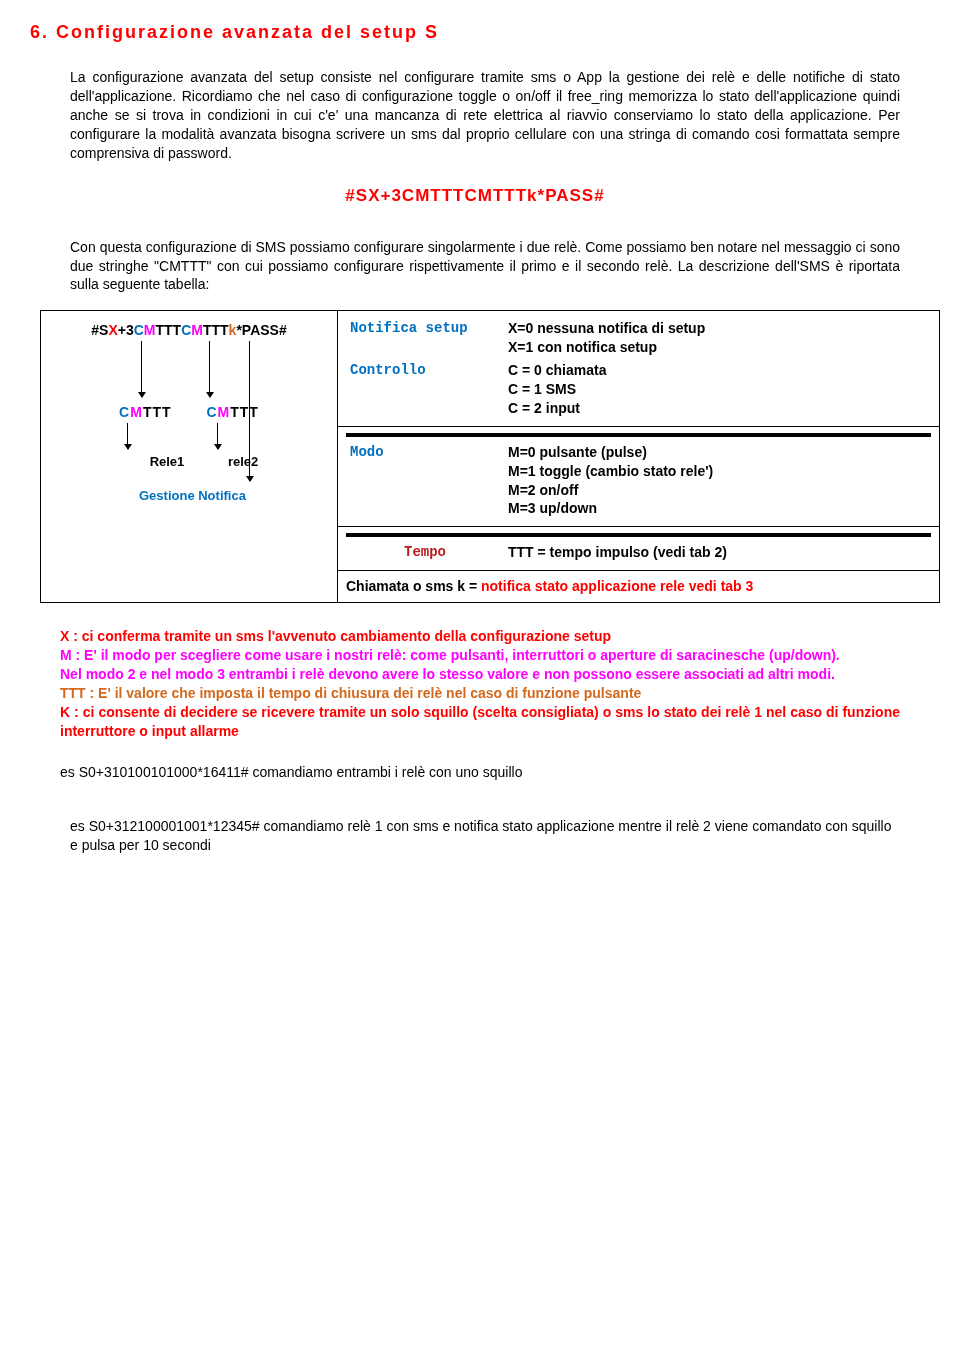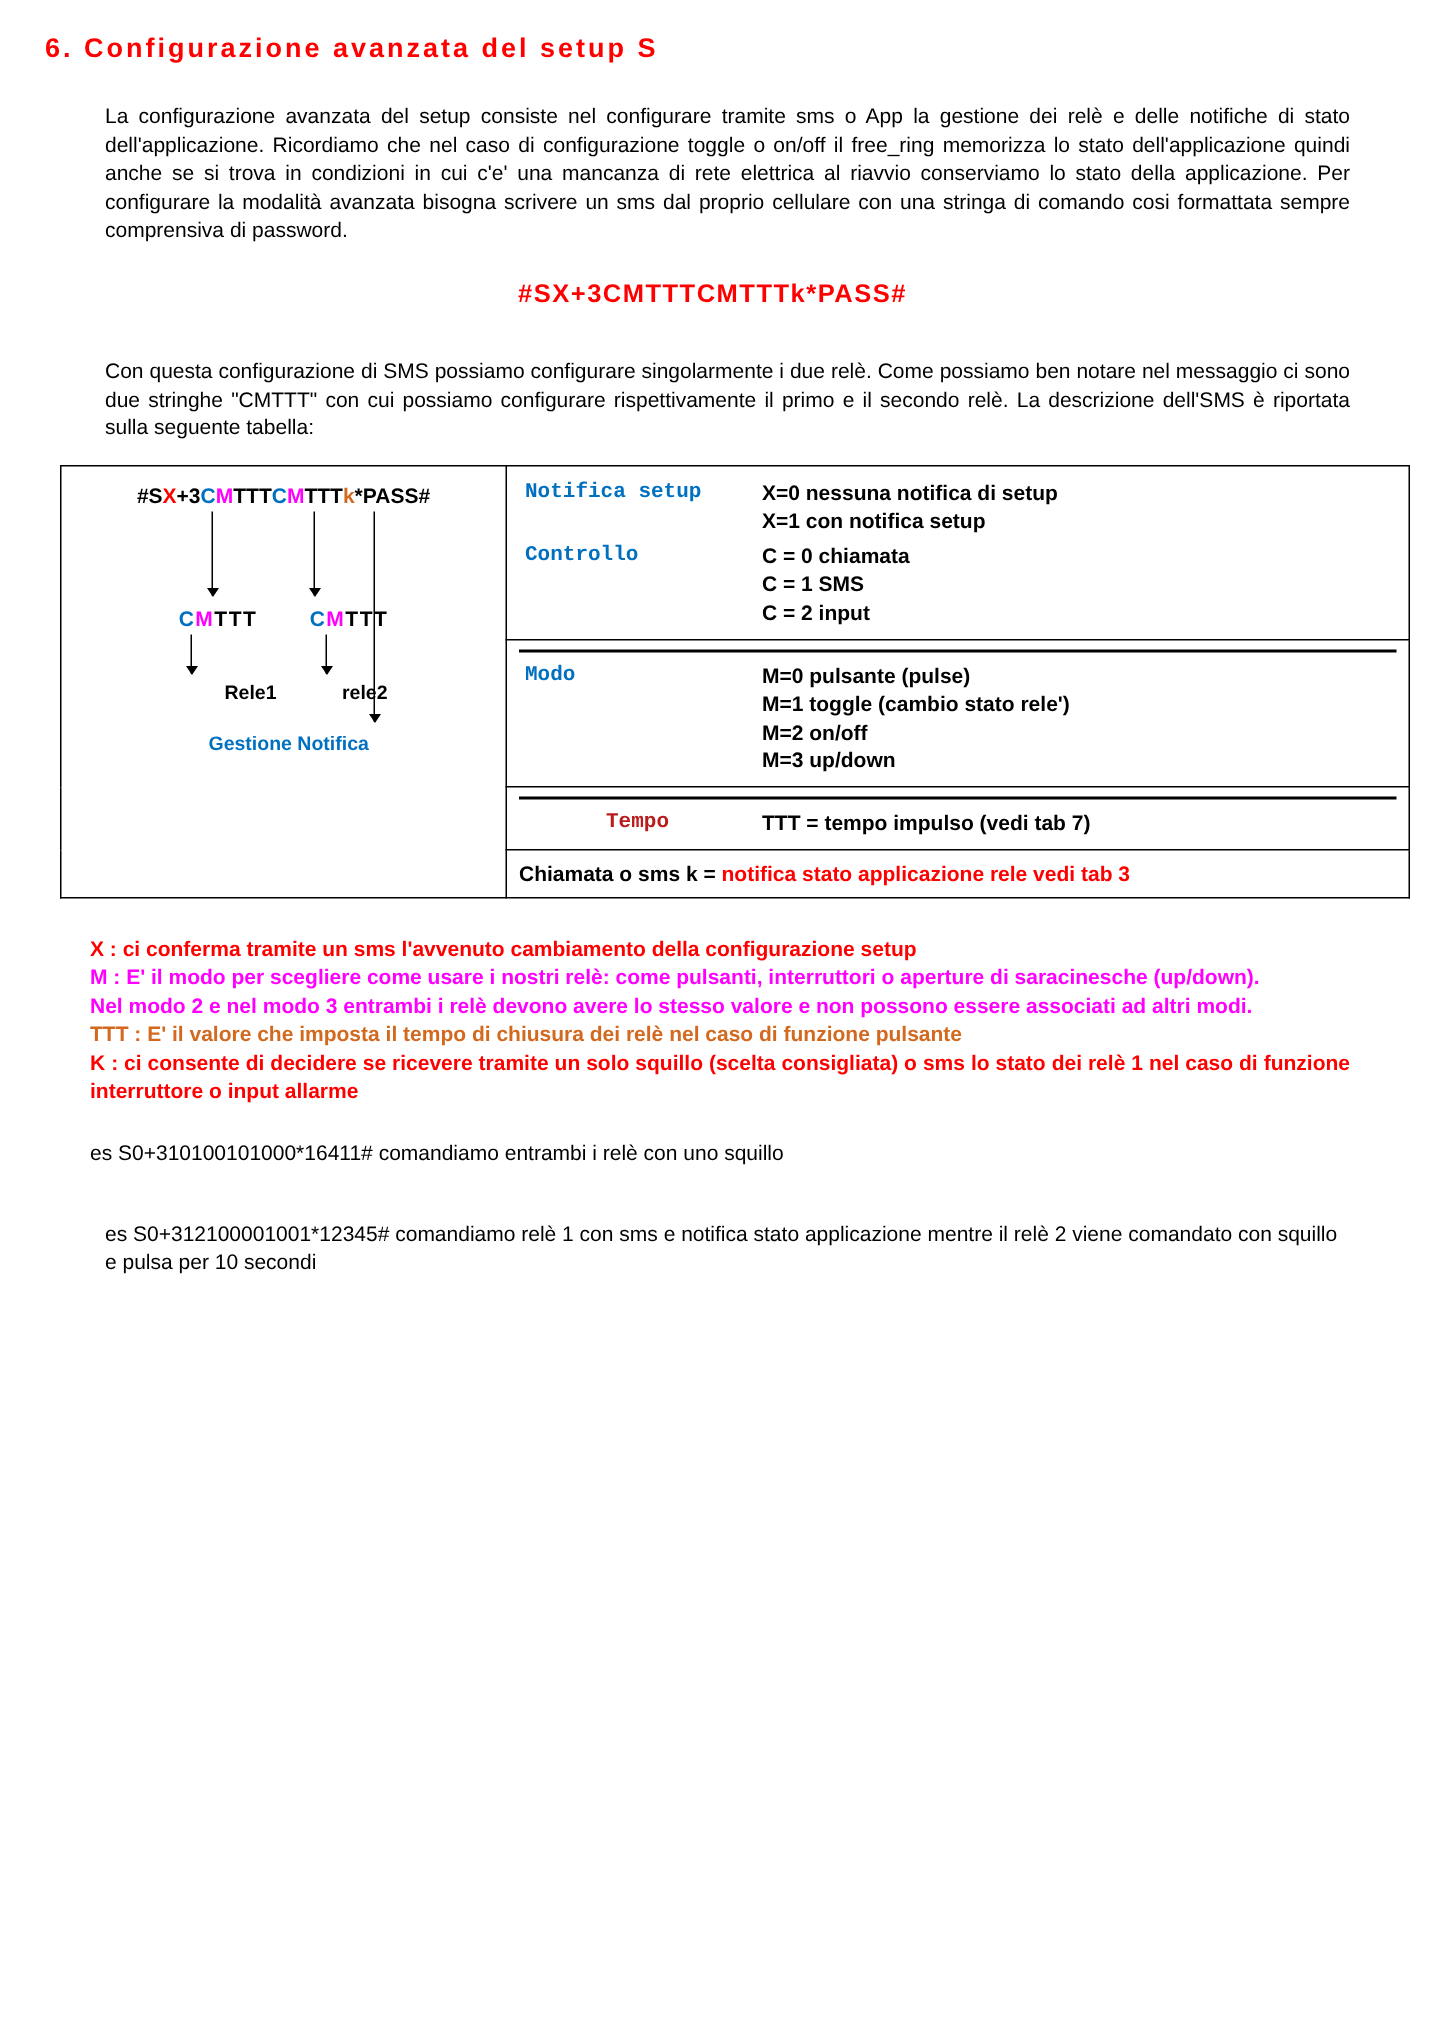--- a/index.html
+++ b/index.html
@@ -90,21 +90,21 @@
   }
   .right-sub td {
     border: none;
     padding: 2px 4px;
     vertical-align: top;
     font-weight: bold;
     font-size: 14px;
   }
   .right-sub .lbl { color: #0070c0; width: 150px; white-space: nowrap; font-family: Liberation Mono, monospace;}
   .right-sub .tempo-lbl{ color: #b91c1c; text-align: center; }
-  .row-sep td { border-top: 2px solid #000000; padding-top:6px;}
+  .row-sep td { border-top: 4px solid #000000; padding-top:6px;}
   .chiamata-row td { border-top:1px solid #000; padding-top:8px; }
   .chiamata-row .lbl2 { color:#000; }
   .chiamata-row .hl { color:#ff0000; }
   .legend {
     margin: 24px 20px 0 30px;
     font-weight: bold;
     font-size: 14px;
     text-align: justify;
   }
   .legend .x { color:#ff0000; }
@@ -190,21 +190,21 @@
     </tbody>
           </table>
   </td>
 </tr>
 <tr class="row-sep">
   <td>
     <table class="right-sub">
       <tbody>
               <tr>
         <td class="lbl tempo-lbl">Tempo</td>
-        <td>TTT = tempo impulso (vedi tab 7)</td>
+        <td>TTT = tempo impulso (vedi tab 2)</td>
       </tr>
     </tbody>
           </table>
   </td>
 </tr>
 <tr class="chiamata-row">
   <td>
     <span class="lbl2">Chiamata o sms k = </span>
     <span class="hl">notifica stato applicazione rele vedi tab 3</span>
   </td>

